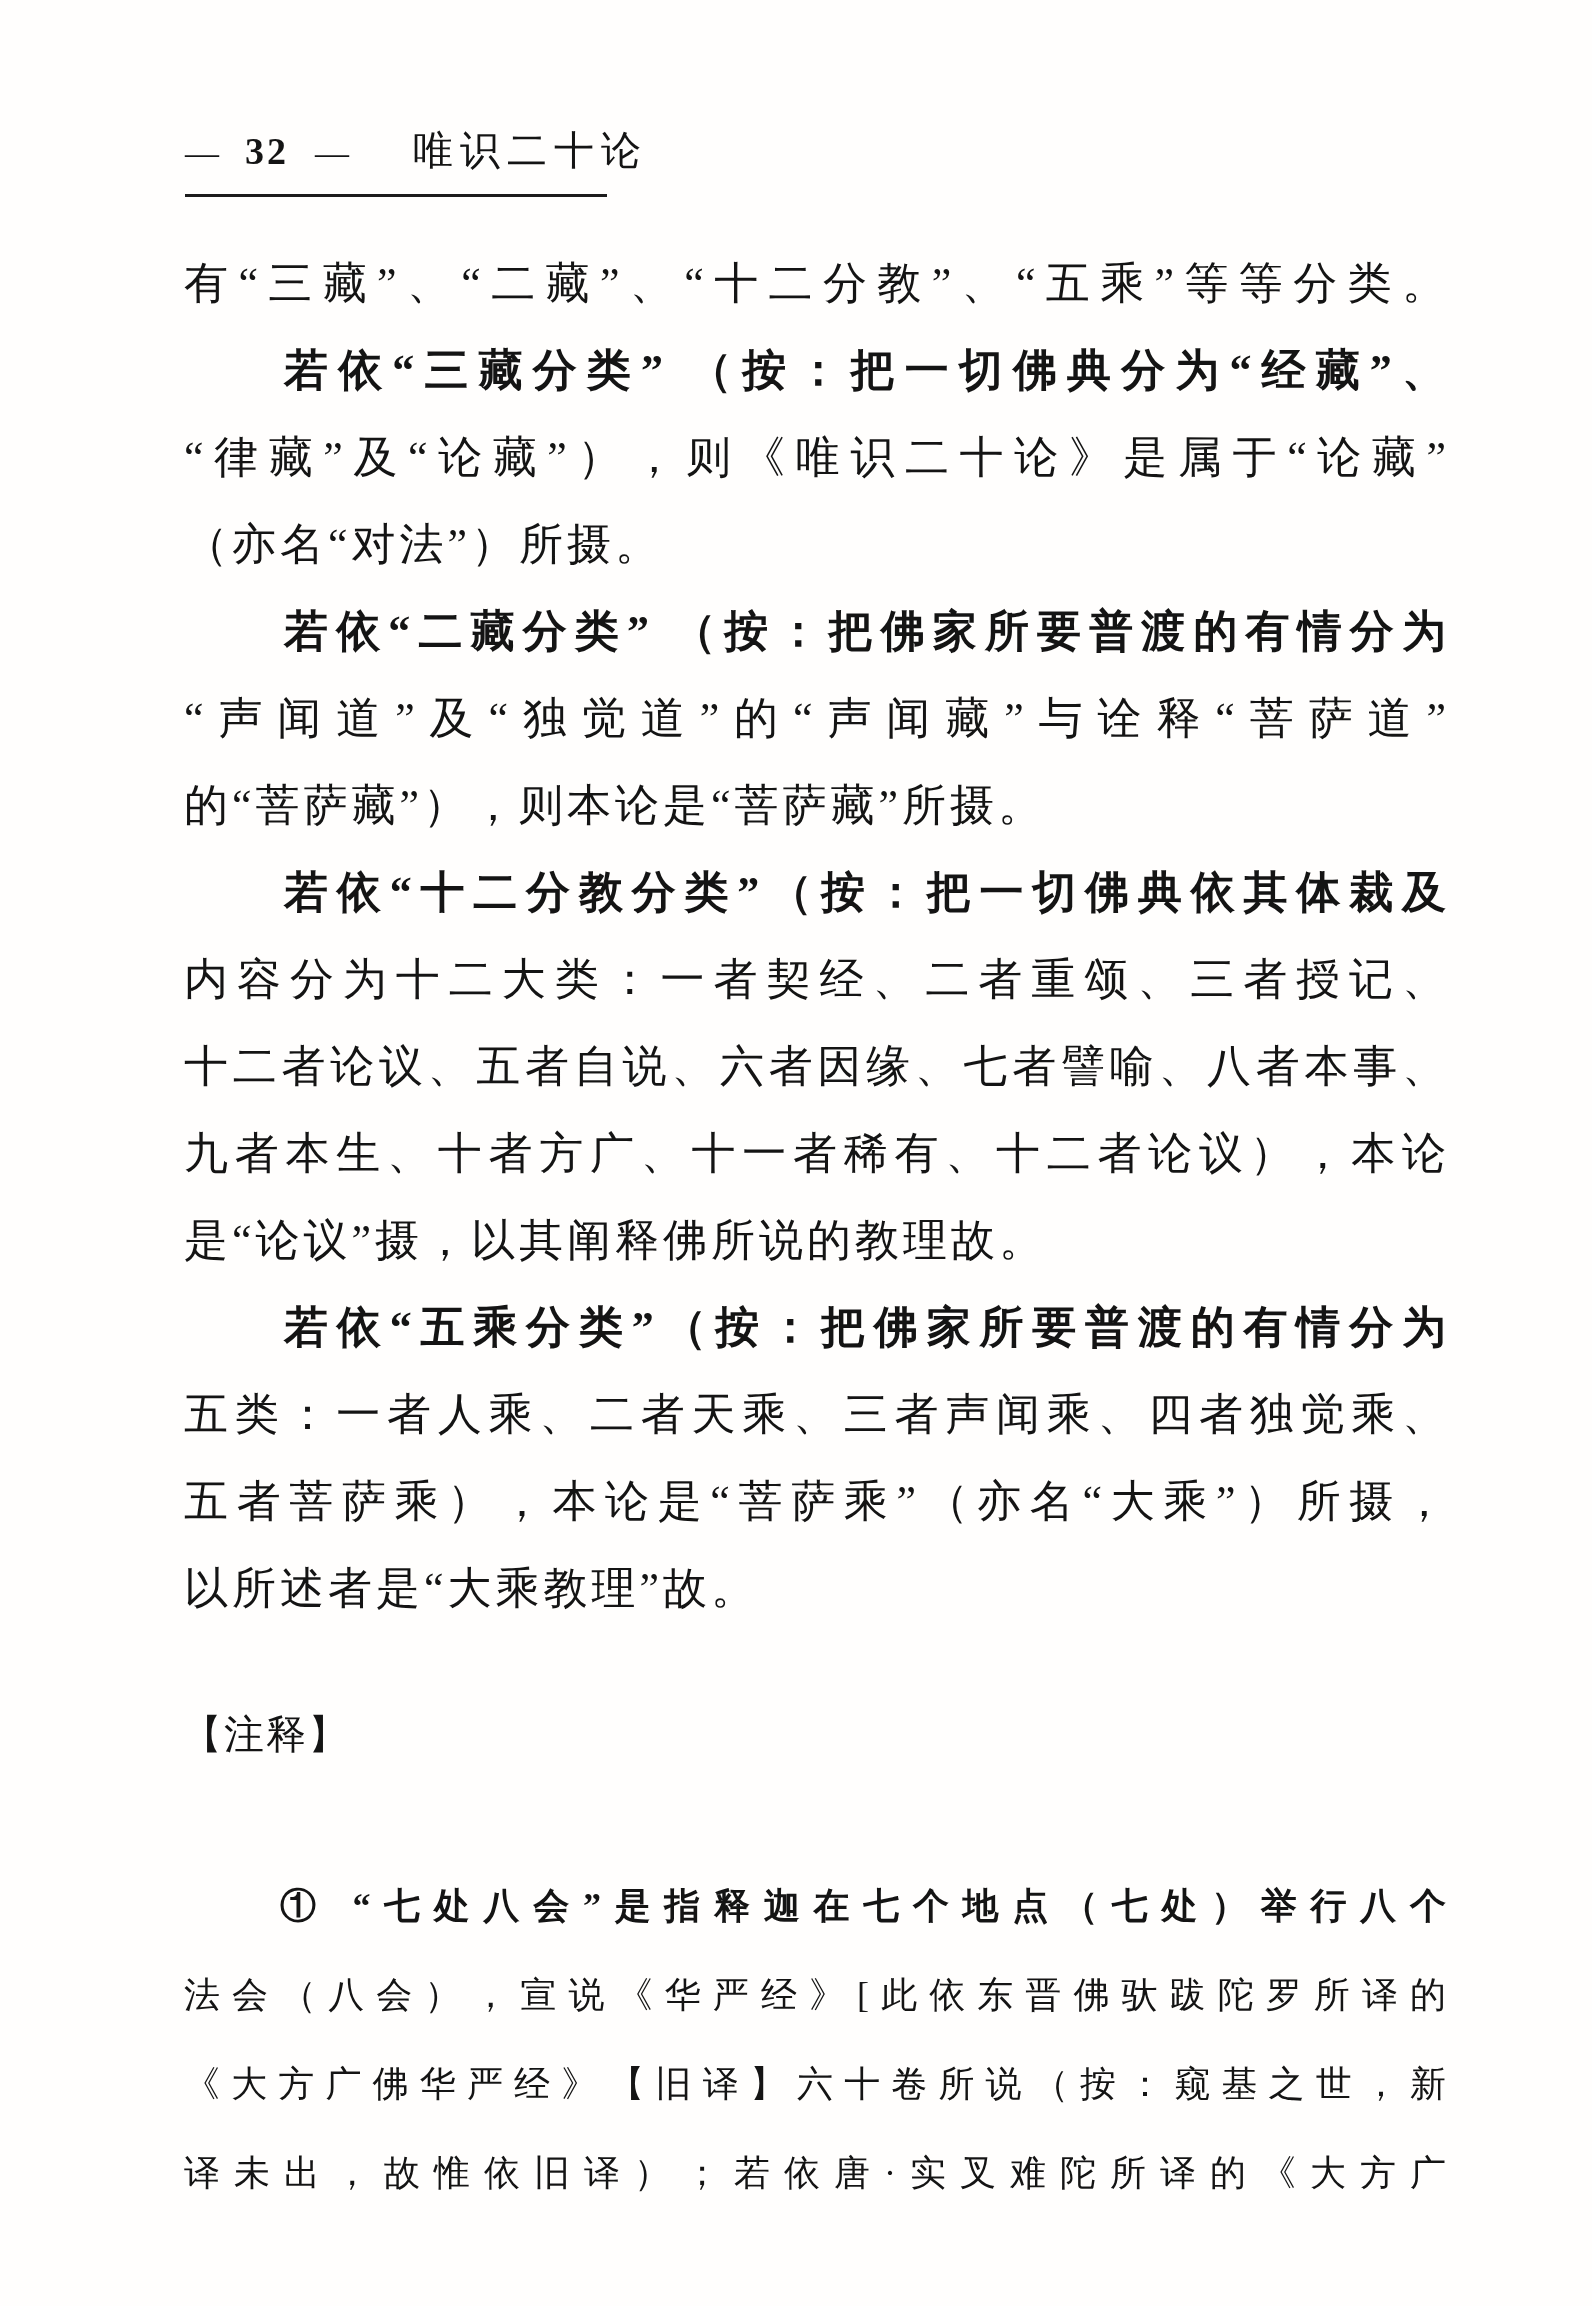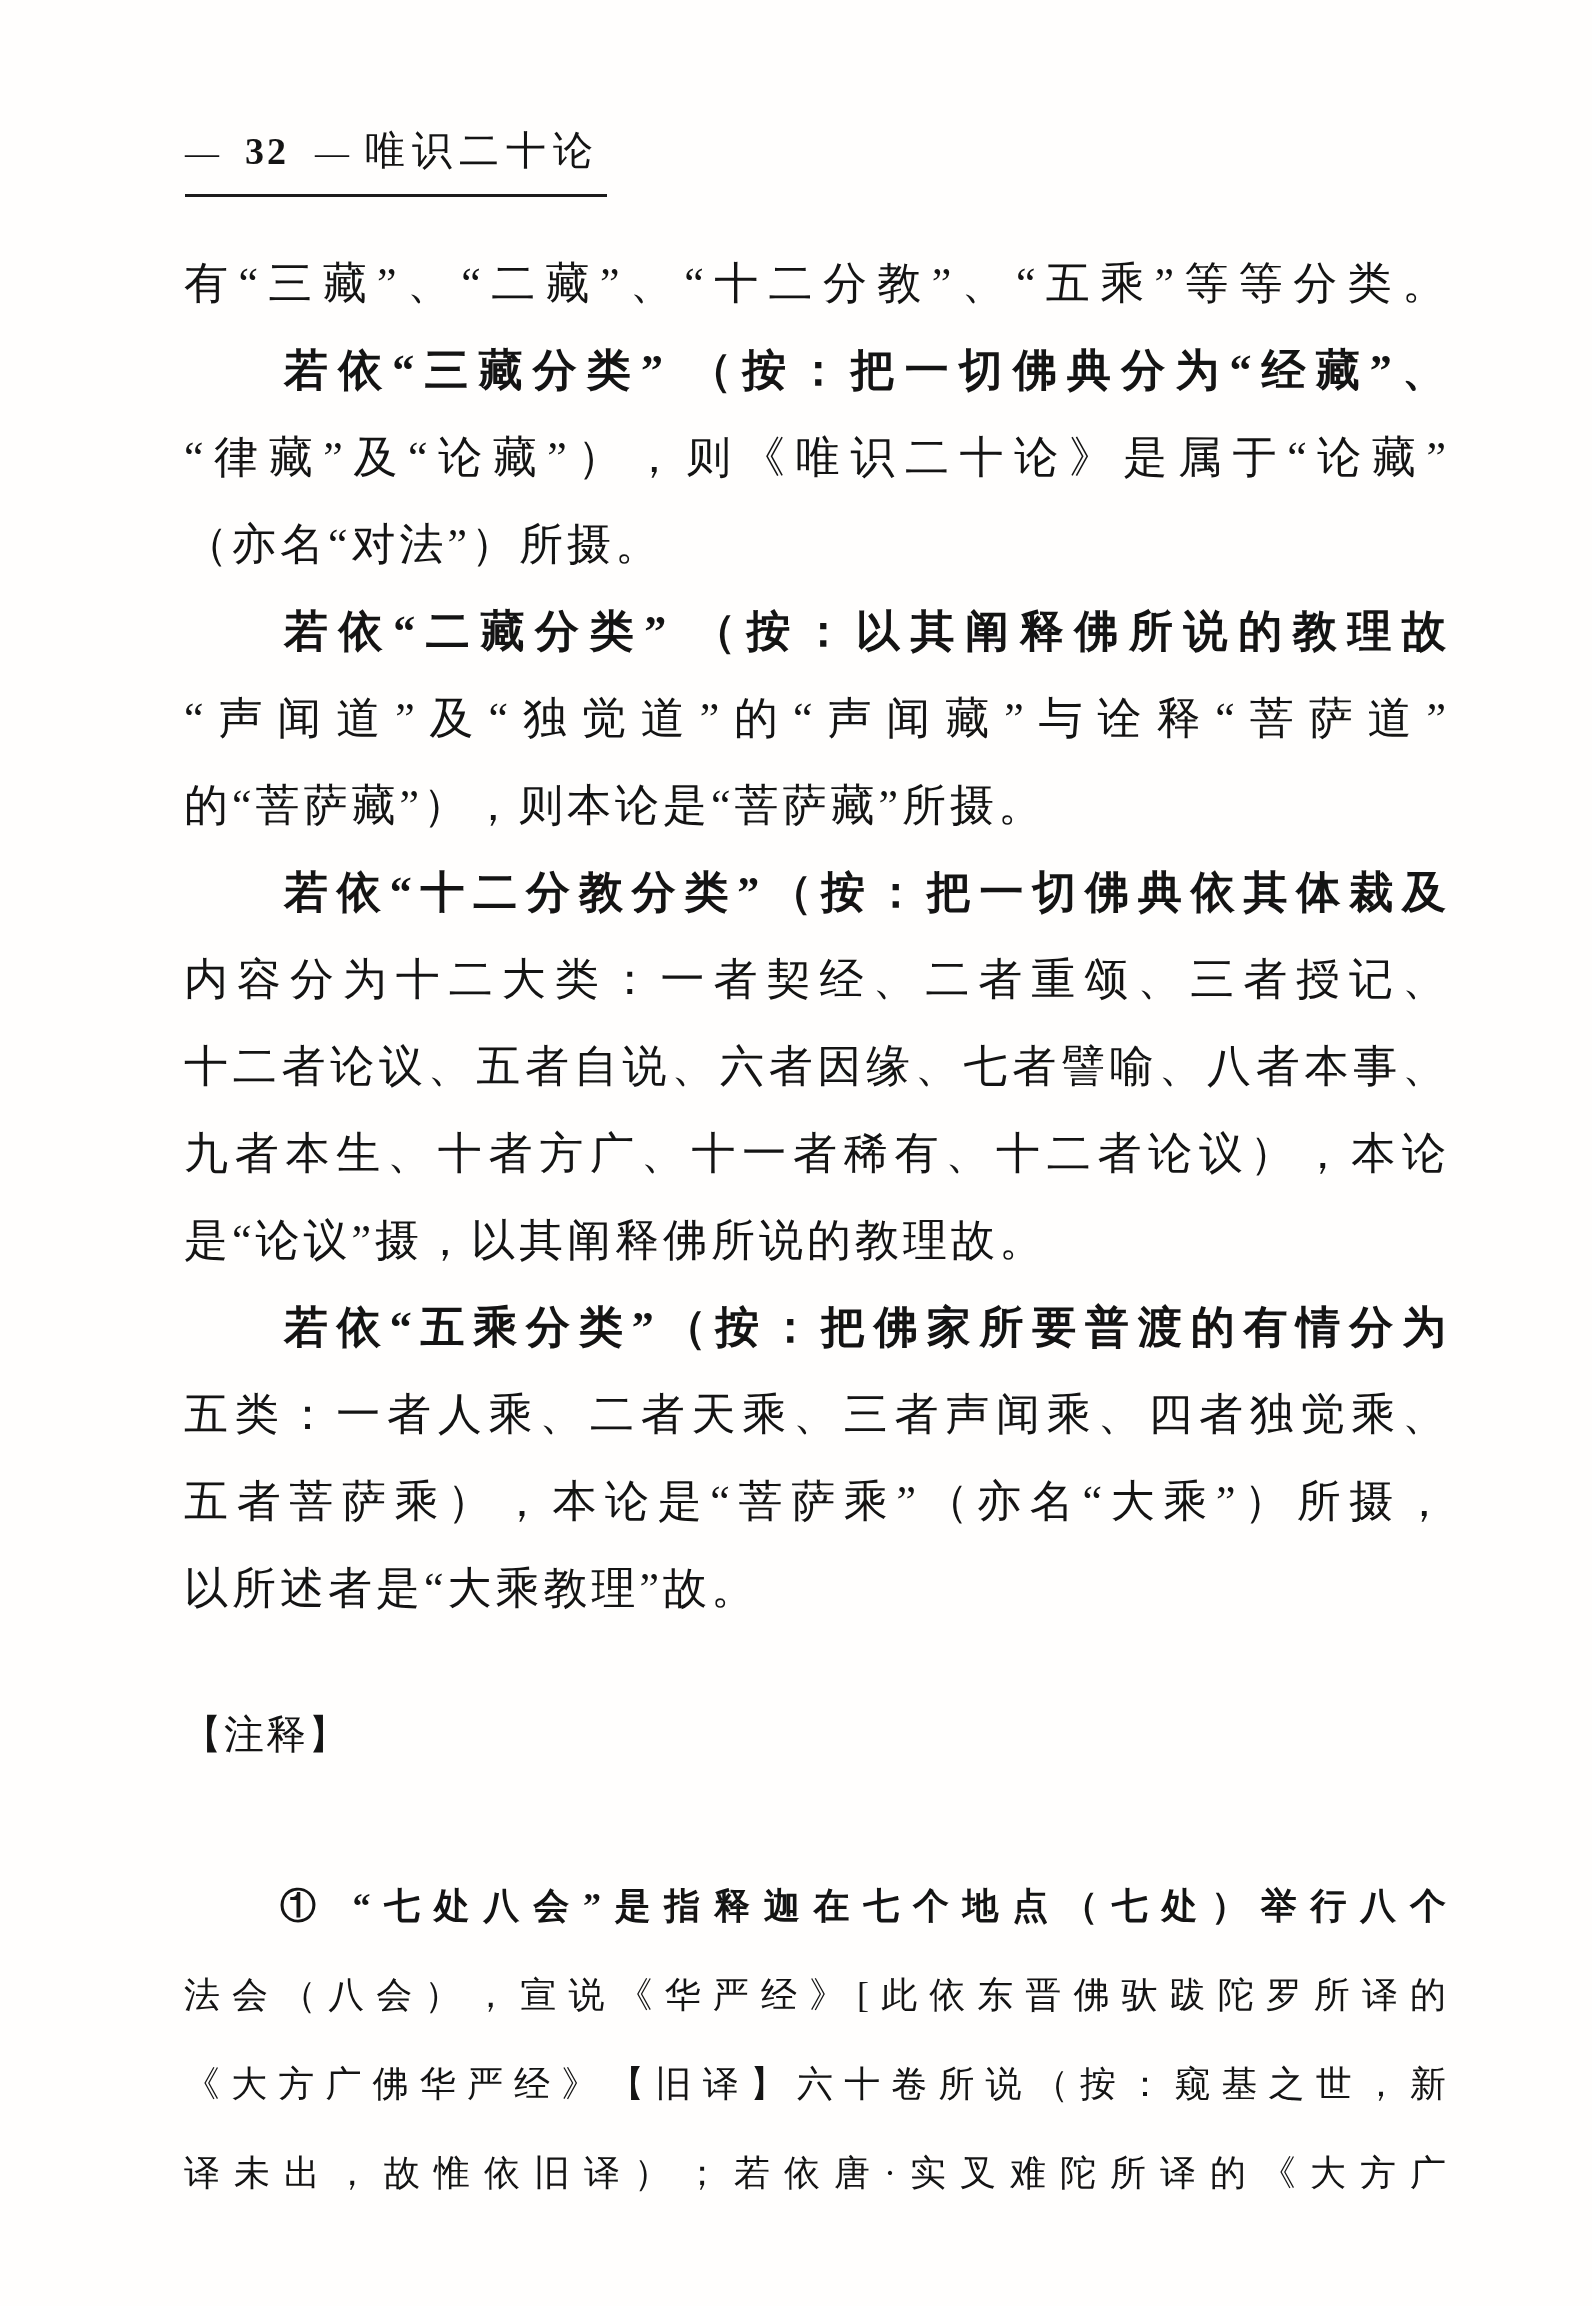--- a/index.html
+++ b/index.html
@@ -18,21 +18,21 @@
     left: 185px;
     top: 123px;
     width: 422px;
     display: flex;
     align-items: baseline;
     border-bottom: 3px solid #1c1c1c;
     padding-bottom: 16px;
   }
   .header .dash  { font-size: 34px; }
   .header .num   { font-size: 38px; letter-spacing: 3px; margin: 0 26px; font-weight: bold; }
-  .header .title { font-size: 40px; letter-spacing: 7px; margin-left: 16px; white-space: nowrap; }
+  .header .title { font-size: 40px; letter-spacing: 7px; margin-left: 64px; white-space: nowrap; }
 
   
   .textblock {
     position: absolute;
     left: 184px;
     width: 1266px;
   }
   #body-lines { top: 240px; }
   .line {
     height: 87px;
@@ -75,21 +75,21 @@
     <span class="num">32</span>
     <span class="dash">—</span>
     <span class="title">唯识二十论</span>
   </div>
 
   <div class="textblock" id="body-lines">
       <div class="line">有“三藏”、“二藏”、“十二分教”、“五乘”等等分类。</div>
       <div class="line indent">若依“三藏分类” （按：把一切佛典分为“经藏”、</div>
       <div class="line">“律藏”及“论藏”），则《唯识二十论》是属于“论藏”</div>
       <div class="line nofill">（亦名“对法”）所摄。</div>
-      <div class="line indent">若依“二藏分类” （按：以其阐释佛所说的教理故</div>
+      <div class="line indent">若依“二藏分类” （按：把佛家所要普渡的有情分为</div>
       <div class="line">“声闻道”及“独觉道”的“声闻藏”与诠释“菩萨道”</div>
       <div class="line nofill">的“菩萨藏”），则本论是“菩萨藏”所摄。</div>
       <div class="line indent">若依“十二分教分类”（按：把一切佛典依其体裁及</div>
       <div class="line">内容分为十二大类：一者契经、二者重颂、三者授记、</div>
       <div class="line">十二者论议、五者自说、六者因缘、七者譬喻、八者本事、</div>
       <div class="line">九者本生、十者方广、十一者稀有、十二者论议），本论</div>
       <div class="line nofill">是“论议”摄，以其阐释佛所说的教理故。</div>
       <div class="line indent">若依“五乘分类”（按：把佛家所要普渡的有情分为</div>
       <div class="line">五类：一者人乘、二者天乘、三者声闻乘、四者独觉乘、</div>
       <div class="line">五者菩萨乘），本论是“菩萨乘”（亦名“大乘”）所摄，</div>

